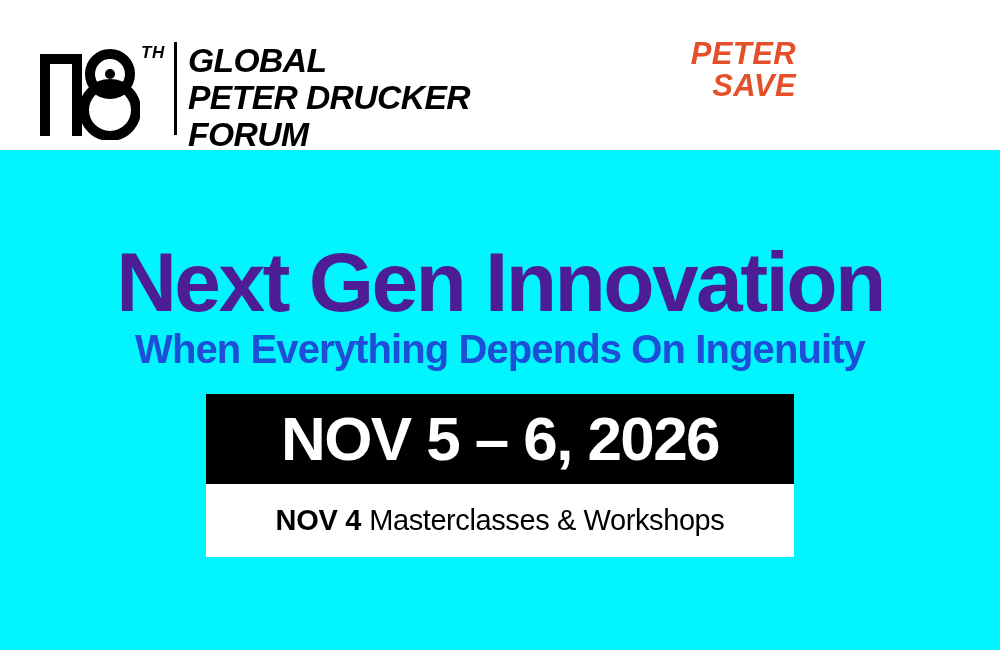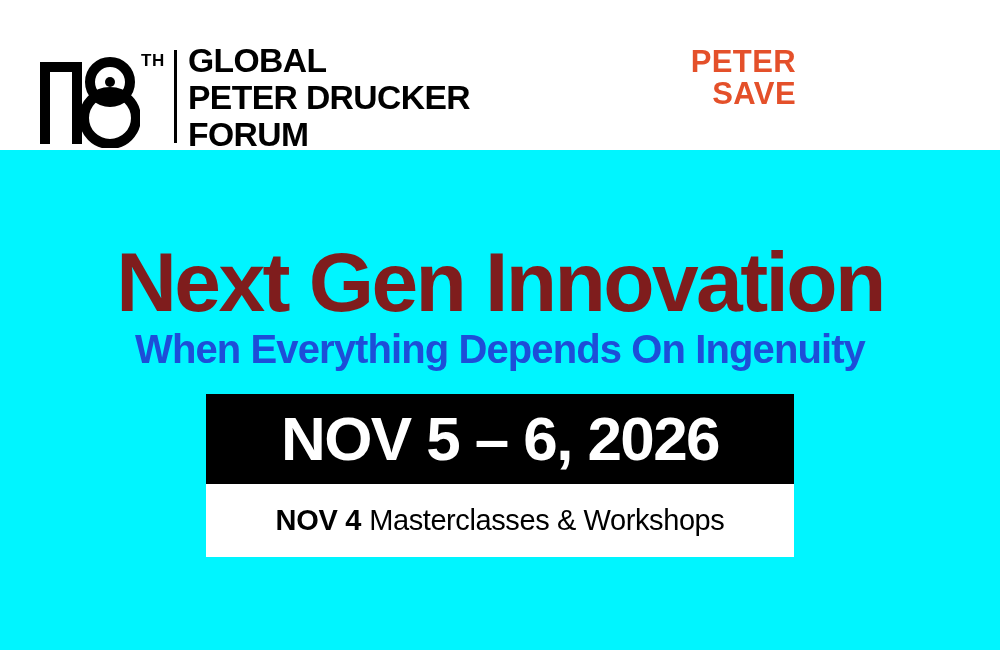--- a/index.html
+++ b/index.html
@@ -19,24 +19,25 @@
     width: 1000px;
     height: 650px;
     background: #ffffff;
     overflow: hidden;
   }
 
   
   .header-band {
     position: absolute;
     left: 0;
-    top: 8px;
+    top: 0;
     width: 840px;
     height: 150px;
     background: #ffffff;
+    font-style: italic;
   }
 
   
   .logo-lockup {
     position: absolute;
     left: 36px;
     top: 36px;
     display: flex;
     align-items: flex-start;
     height: 104px;
@@ -68,21 +69,21 @@
     width: 3px;
     height: 93px;
     background: #000000;
     margin-left: 9px;
     margin-top: 6px;
   }
 
   .logo-wordmark {
     flex: 0 0 auto;
     margin-left: 11px;
-    margin-top: 0;
+    margin-top: 8px;
     display: flex;
     flex-direction: column;
     justify-content: flex-start;
   }
   .logo-wordmark .wm-line {
     font-family: "Liberation Sans", sans-serif;
     font-weight: bold;
     font-size: 33px;
     line-height: 33px;
     letter-spacing: -0.6px;
@@ -127,21 +128,21 @@
     position: absolute;
     left: 0;
     top: 90px;
     width: 1000px;
     text-align: center;
     font-family: "Liberation Sans", sans-serif;
     font-weight: bold;
     font-size: 84px;
     line-height: 84px;
     letter-spacing: -2.6px;
-    color: #7f1d1d;
+    color: #4c1d95;
     white-space: nowrap;
   }
 
   .subheadline {
     position: absolute;
     left: 0;
     top: 177px;
     width: 1000px;
     text-align: center;
     font-family: "Liberation Sans", sans-serif;

